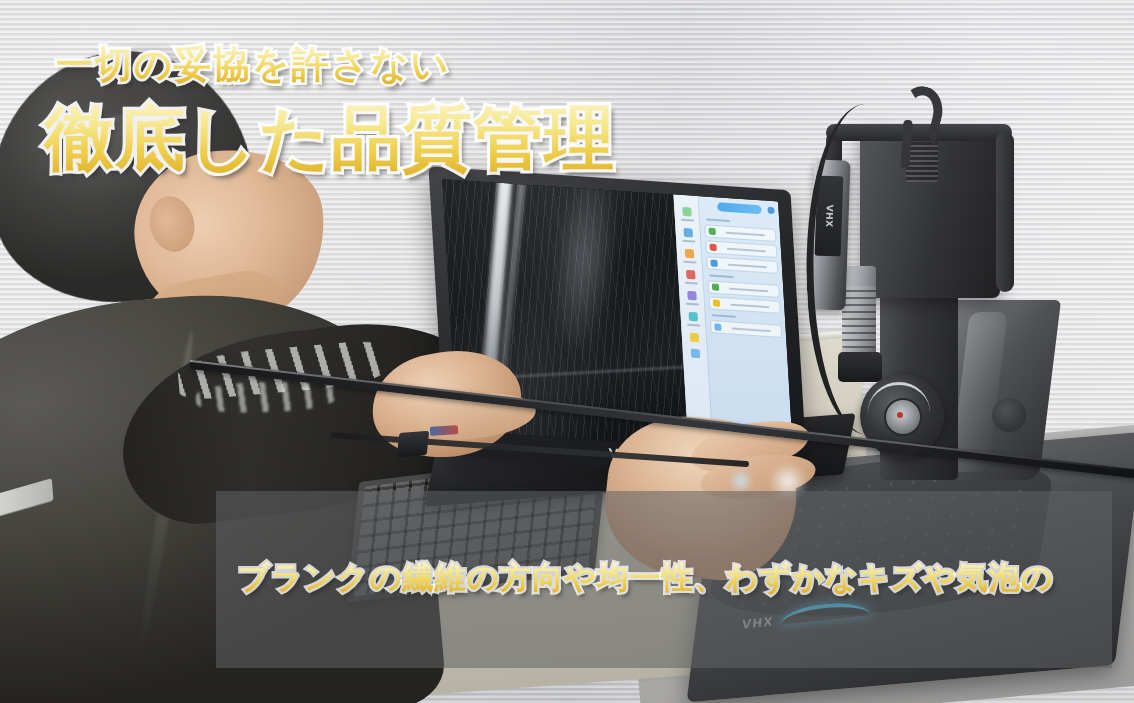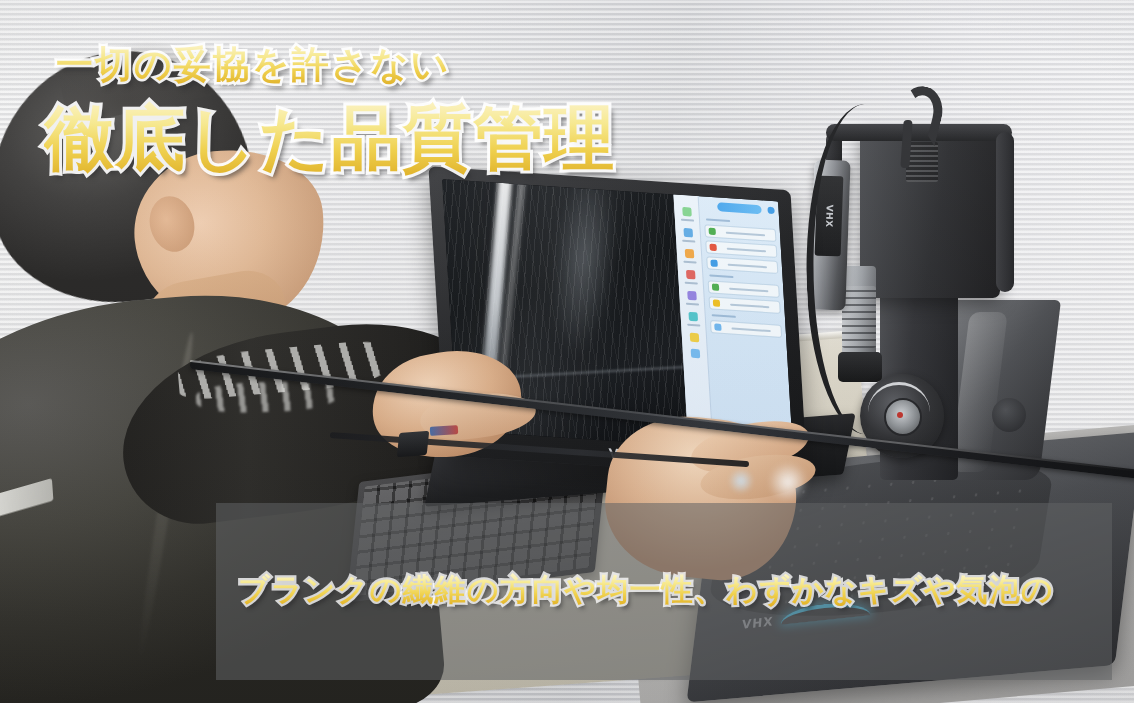--- a/index.html
+++ b/index.html
@@ -518,21 +518,21 @@
     z-index:1;
   }
   .t-top{z-index:2;position:absolute;}
 
   .sub-pos{left:56px;top:40px;font-size:37px;letter-spacing:2px;}
   .sub-pos.t-shadow{-webkit-text-stroke-width:5px;}
   .main-pos{left:44px;top:92px;font-size:70px;letter-spacing:1px;}
 
   
   .caption{
-    position:absolute;left:216px;top:503px;width:896px;height:177px;
+    position:absolute;left:216px;top:491px;width:896px;height:177px;
     background:rgba(96,98,100,.55);
     display:flex;flex-direction:column;justify-content:center;
     padding:6px 20px 10px 22px;
     gap:4px;
   }
   .cap-line{
     position:relative;
     font-family:"DejaVu Sans","Liberation Sans",sans-serif;
     font-weight:700;font-size:31px;letter-spacing:1.2px;
     white-space:nowrap;line-height:1.32;

